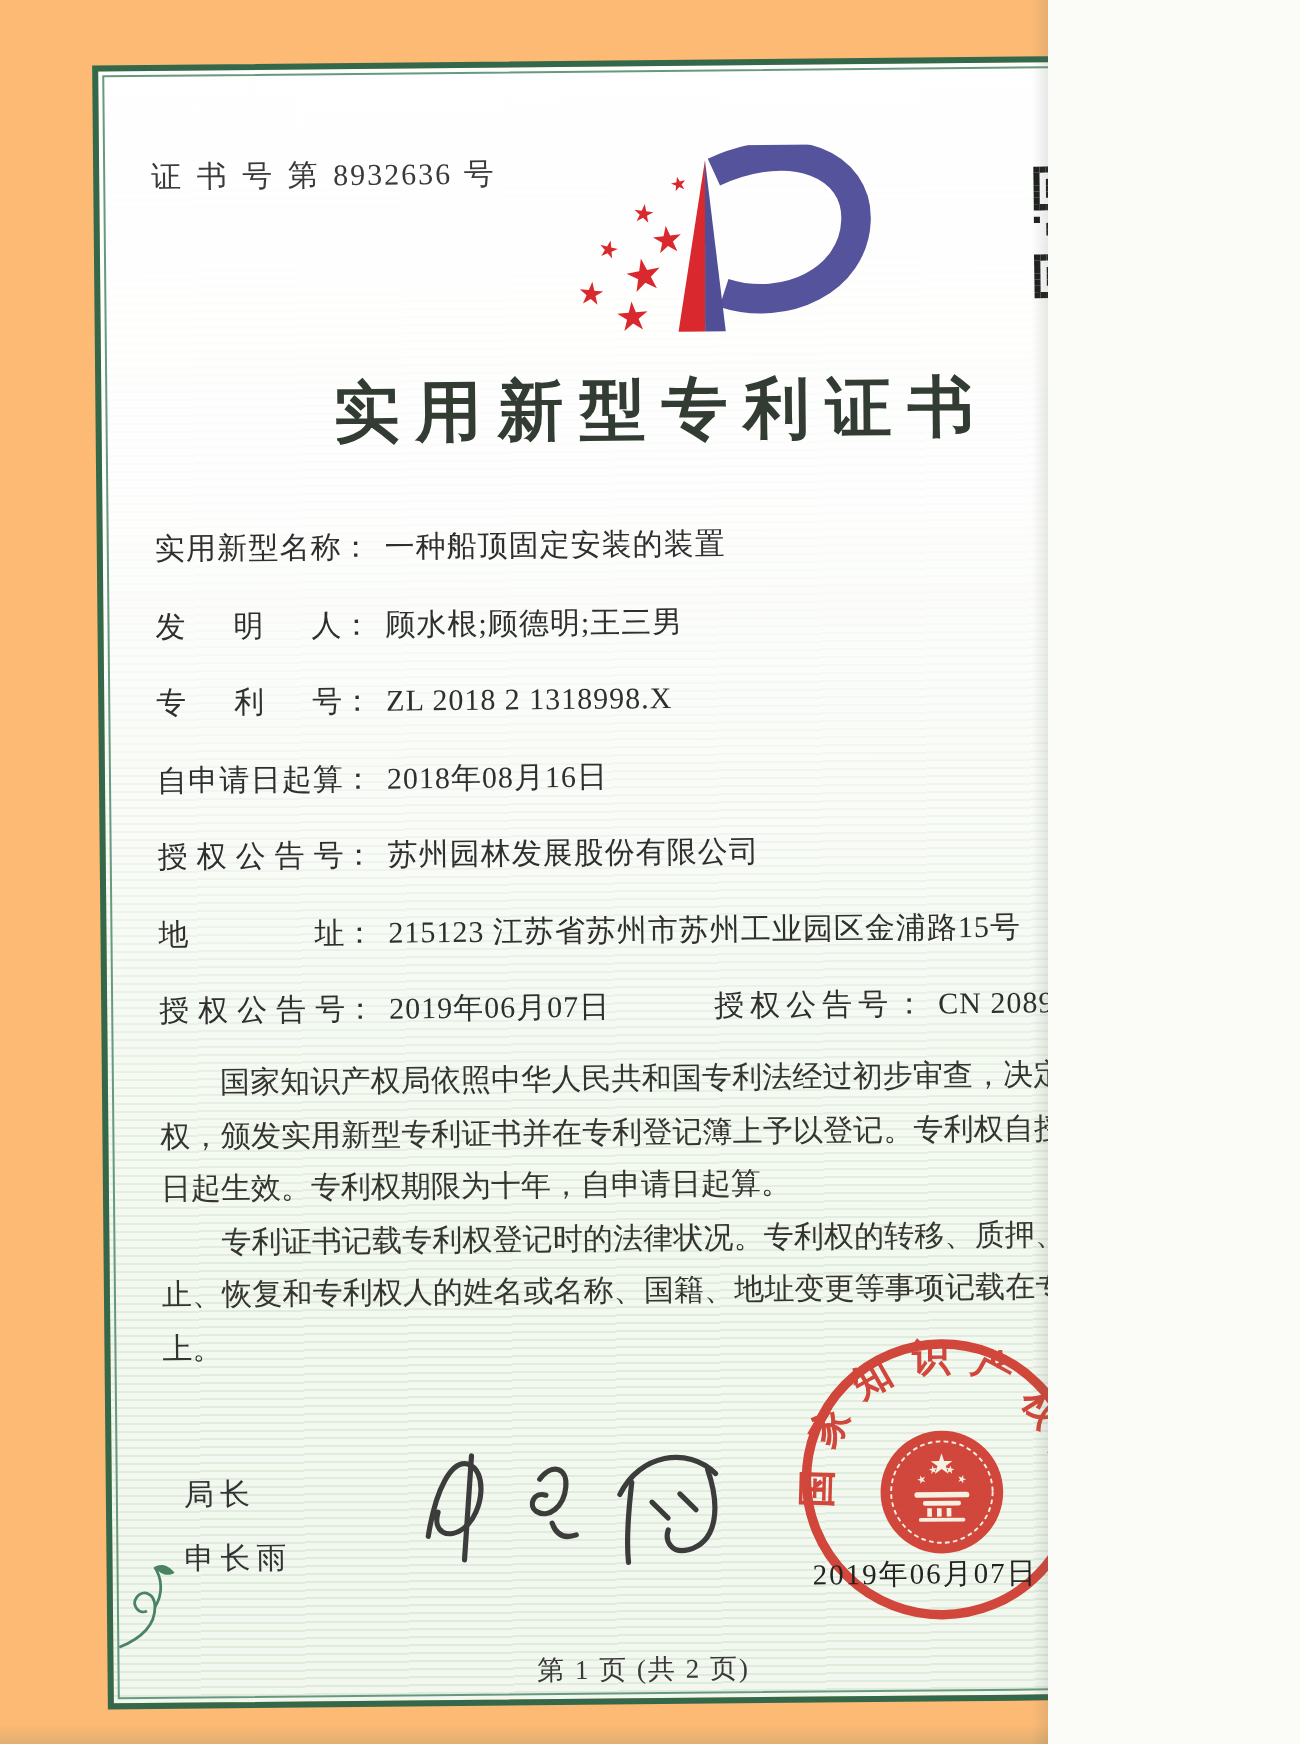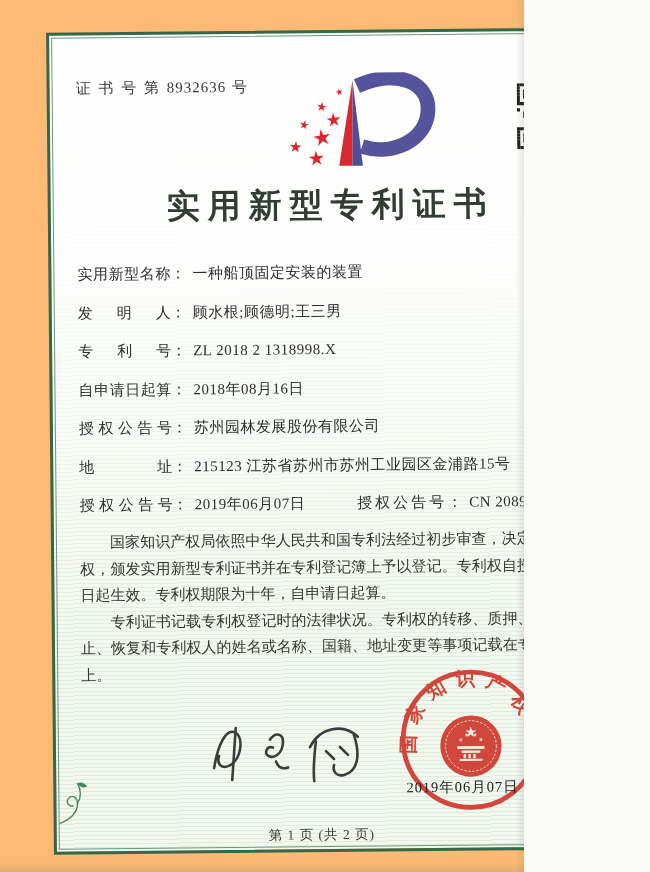--- a/index.html
+++ b/index.html
@@ -318,20 +318,24 @@
       <div class="frow">
         <span class="flabel">授权公告号</span><span class="fcolon">：</span><span class="fvalue">2019年06月07日</span><span class="grant-pair"><span class="flabel2">授权公告号</span><span class="fcolon">：</span><span class="fvalue">CN 208950187 U</span></span>
       </div>
     </div>
 
     <div class="paras">
       <p>国家知识产权局依照中华人民共和国专利法经过初步审查，决定授予专利权，颁发实用新型专利证书并在专利登记簿上予以登记。专利权自授权公告之日起生效。专利权期限为十年，自申请日起算。</p>
       <p>专利证书记载专利权登记时的法律状况。专利权的转移、质押、无效、终止、恢复和专利权人的姓名或名称、国籍、地址变更等事项记载在专利登记簿上。</p>
     </div>
 
+    <div class="officer">
+      <div>局长</div>
+      <div>申长雨</div>
+    </div>
 
     <svg class="signature" viewBox="0 0 180 95">
       <g fill="none" stroke="#3c3c3c" stroke-width="2.6" stroke-linecap="round">
         <path d="M22,58 C26,34 34,20 42,22 C52,25 50,46 40,54 C32,60 24,56 27,46"></path>
         <path d="M44,18 L40,70"></path>
         <path d="M78,30 C84,22 92,24 91,34 C90,44 82,50 76,46 C72,43 75,36 81,38"></path>
         <path d="M84,52 C86,58 90,60 96,58"></path>
         <path d="M118,38 C128,18 152,14 166,28"></path>
         <path d="M124,32 C122,48 121,62 122,72"></path>
         <path d="M162,26 C168,44 167,62 152,66 C144,68 140,62 142,56"></path>

